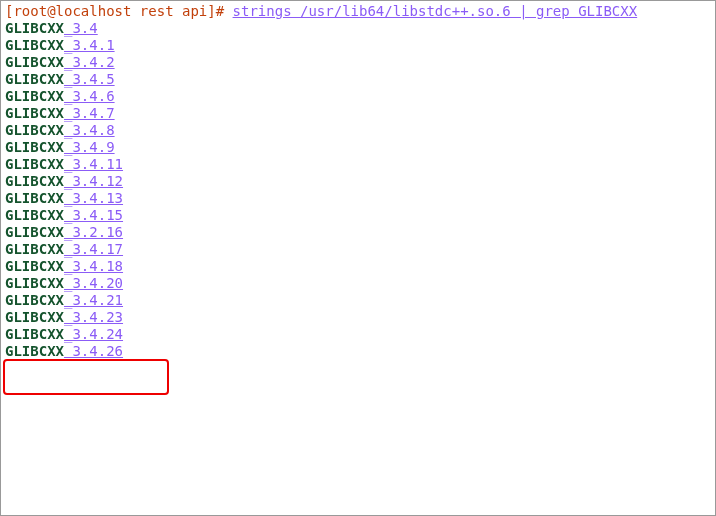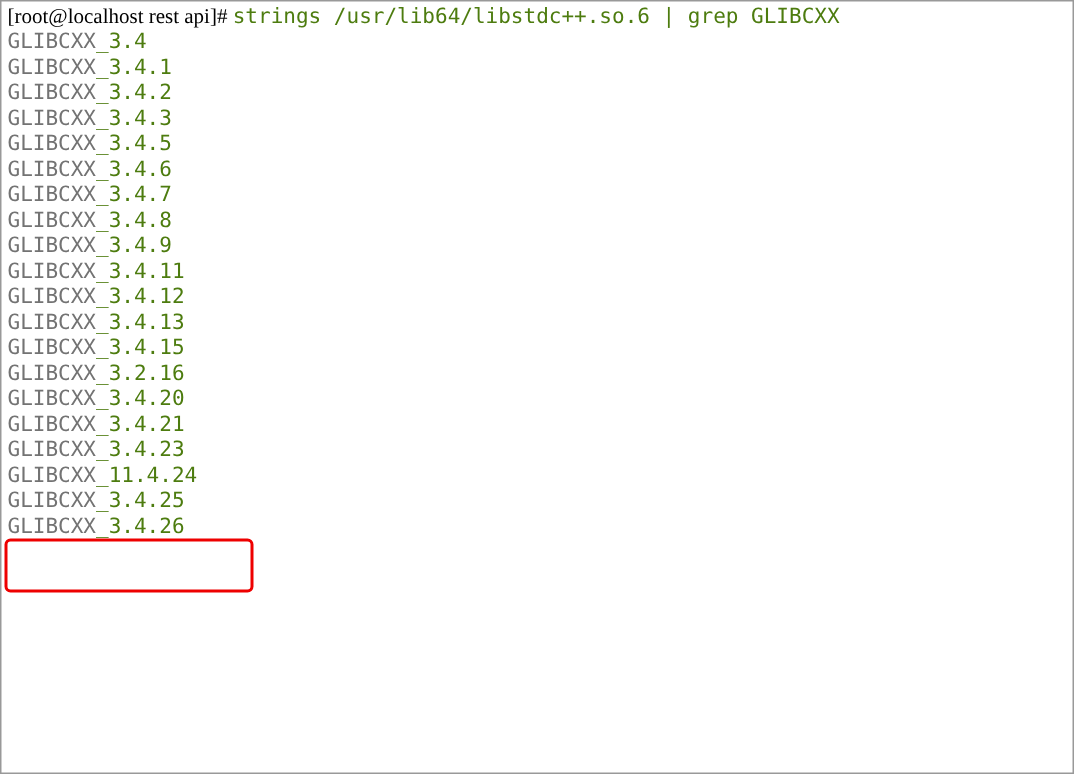--- a/index.html
+++ b/index.html
@@ -18,62 +18,62 @@
       position: relative;
     }
     .terminal {
       padding: 2px 4px;
       line-height: 17px;
     }
     .prompt-line {
       white-space: pre;
     }
     .prompt-user {
-      color: #000000;
-      font-family: Liberation Serif, serif;
+      color: #c2410c;
     }
     .output-line {
       white-space: pre;
     }
     .highlight {
-      color: #737373;
-      font-weight: normal;
+      color: #14532d;
+      font-weight: bold;
     }
     .normal {
-      color: #4d7c0f;
+      color: #8b5cf6;
+      text-decoration: underline;
     }
     .highlight-box {
       position: absolute;
       border: 2px solid #ee0000;
       border-radius: 4px;
       pointer-events: none;
     }
   </style>
 </head>
 <body>
 
 <div class="terminal">
   <div class="prompt-line"><span class="prompt-user">[root@localhost rest api]# </span><span class="normal">strings /usr/lib64/libstdc++.so.6 | grep GLIBCXX</span></div>
   <div id="lines-container">
       <div class="output-line"><span class="highlight">GLIBCXX</span><span class="normal">_3.4</span></div>
       <div class="output-line"><span class="highlight">GLIBCXX</span><span class="normal">_3.4.1</span></div>
       <div class="output-line"><span class="highlight">GLIBCXX</span><span class="normal">_3.4.2</span></div>
-      <div class="output-line"><span class="highlight">GLIBCXX</span><span class="normal">_3.4.3</span></div>
       <div class="output-line"><span class="highlight">GLIBCXX</span><span class="normal">_3.4.5</span></div>
       <div class="output-line"><span class="highlight">GLIBCXX</span><span class="normal">_3.4.6</span></div>
       <div class="output-line"><span class="highlight">GLIBCXX</span><span class="normal">_3.4.7</span></div>
       <div class="output-line"><span class="highlight">GLIBCXX</span><span class="normal">_3.4.8</span></div>
       <div class="output-line"><span class="highlight">GLIBCXX</span><span class="normal">_3.4.9</span></div>
       <div class="output-line"><span class="highlight">GLIBCXX</span><span class="normal">_3.4.11</span></div>
       <div class="output-line"><span class="highlight">GLIBCXX</span><span class="normal">_3.4.12</span></div>
       <div class="output-line"><span class="highlight">GLIBCXX</span><span class="normal">_3.4.13</span></div>
       <div class="output-line"><span class="highlight">GLIBCXX</span><span class="normal">_3.4.15</span></div>
       <div class="output-line"><span class="highlight">GLIBCXX</span><span class="normal">_3.2.16</span></div>
+      <div class="output-line"><span class="highlight">GLIBCXX</span><span class="normal">_3.4.17</span></div>
+      <div class="output-line"><span class="highlight">GLIBCXX</span><span class="normal">_3.4.18</span></div>
       <div class="output-line"><span class="highlight">GLIBCXX</span><span class="normal">_3.4.20</span></div>
       <div class="output-line"><span class="highlight">GLIBCXX</span><span class="normal">_3.4.21</span></div>
       <div class="output-line"><span class="highlight">GLIBCXX</span><span class="normal">_3.4.23</span></div>
-      <div class="output-line"><span class="highlight">GLIBCXX</span><span class="normal">_11.4.24</span></div>
-      <div class="output-line"><span class="highlight">GLIBCXX</span><span class="normal">_3.4.25</span></div>
+      <div class="output-line"><span class="highlight">GLIBCXX</span><span class="normal">_3.4.24</span></div>
       <div class="output-line"><span class="highlight">GLIBCXX</span><span class="normal">_3.4.26</span></div>
     </div>
 </div>
 
 <div class="highlight-box" style="top: 358px; left: 2px; width: 166px; height: 36px;"></div>
 
 </body></html>

